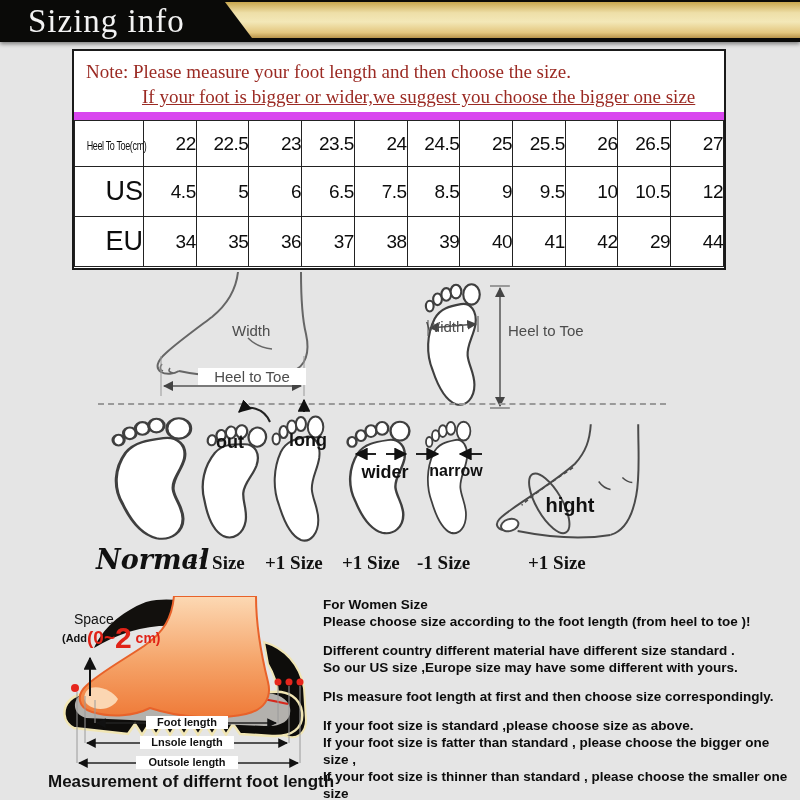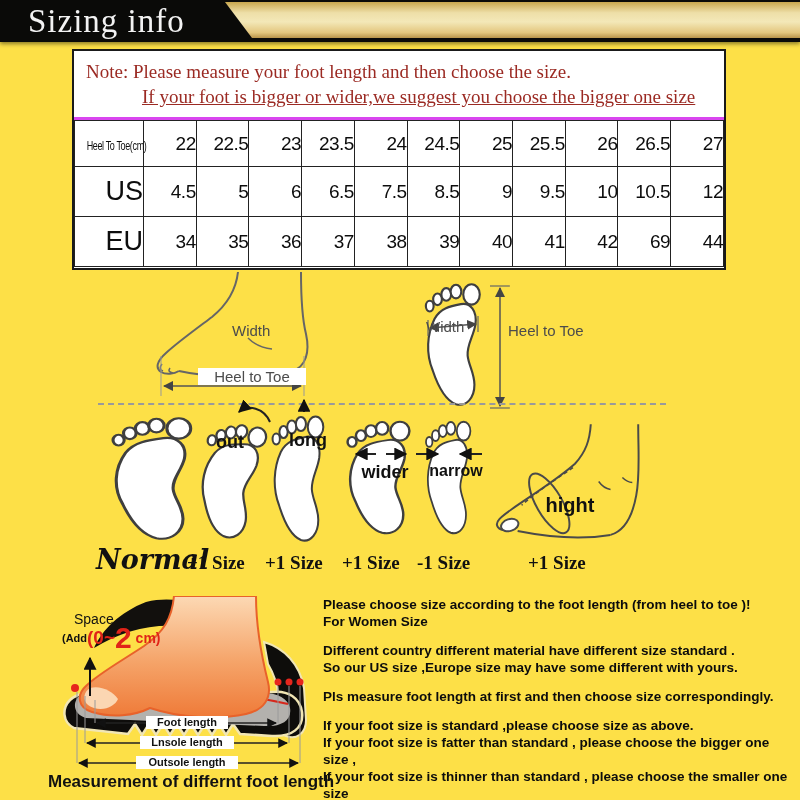--- a/index.html
+++ b/index.html
@@ -1,32 +1,32 @@
 <!DOCTYPE html>
 <html><head>
 <meta charset="utf-8">
 <style>
   html,body{margin:0;padding:0;background:#fff;}
-  .page{position:relative;width:800px;height:800px;background:#fde047;overflow:hidden;
+  .page{position:relative;width:800px;height:800px;background:#e5e5e5;overflow:hidden;
         font-family:"Liberation Sans",sans-serif;}
   .abs{position:absolute;}
 
   
   .header{position:absolute;left:0;top:0;width:800px;height:42px;background:#0a0a08;
           box-shadow:0 2px 4px rgba(0,0,0,.45);}
   .gold{position:absolute;left:222px;top:2px;width:578px;height:36px;
         background:linear-gradient(180deg,#c9a74e 0%,#eedfa8 30%,#f3e8b8 55%,#e3c67e 85%,#b8934a 100%);
         clip-path:polygon(3px 0,100% 0,100% 100%,30px 100%);}
   .title{position:absolute;left:28px;top:3px;font-family:"Liberation Serif",serif;
          font-size:33px;color:#f2f2f2;letter-spacing:1px;}
 
   
   .size-box{position:absolute;left:72px;top:49px;width:654px;height:221px;
             border:2px solid #1a1a1a;background:#fff;box-sizing:border-box;}
-  .note{height:69px;border-bottom:3px solid #d946ef;box-sizing:border-box;
+  .note{height:69px;border-bottom:8px solid #d946ef;box-sizing:border-box;
         font-family:"Liberation Serif",serif;color:#9b2a23;font-size:19px;line-height:25px;
         padding:8px 0 0 12px;}
   .note .l2{padding-left:56px;text-decoration:underline;}
   table.sizes{width:100%;height:146px;border-collapse:collapse;table-layout:fixed;}
   .sizes td{border:1px solid #222;text-align:right;vertical-align:middle;
             font-size:19px;color:#0d0d0d;letter-spacing:-.5px;padding:0;}
   .sizes td.rowlab{width:68px;}
   .sizes tr.r0{height:46px;} .sizes tr.r1{height:50px;} .sizes tr.r2{height:50px;}
   .cmlab{display:inline-block;transform:scaleX(.72);white-space:nowrap;font-size:12.5px;letter-spacing:-.5px;}
   .useu{font-size:27px !important;letter-spacing:0 !important;}
@@ -133,21 +133,21 @@
         <td class="rowlab useu">EU</td>
         <td>34</td>
         <td>35</td>
         <td>36</td>
         <td>37</td>
         <td>38</td>
         <td>39</td>
         <td>40</td>
         <td>41</td>
         <td>42</td>
-        <td>69</td>
+        <td>29</td>
         <td>44</td>
       </tr>
     </tbody>
       </table>
   </div>
 
   <svg class="abs" style="left:152px;top:272px" width="178" height="132" viewBox="0 0 178 132">
     <g fill="none" stroke="#666" stroke-width="2">
       <path d="M86 0 C84 18 76 32 60 45 C44 57 26 70 14 81 C5 89 3 96 9 100 C14 103 22 102 27 99"></path>
       <path d="M10 92 q-4 5 1 7 M18 96 q-3 4 3 5" stroke-width="1.5"></path>
@@ -276,22 +276,22 @@
   </svg>
   <span class="space-label">Space</span>
   <div class="add-line">
     <span class="addp">(Add</span><span class="rng">(0~</span><span class="rngbig">2</span><span class="rngcm"> cm)</span>
   </div>
   <span class="mlabel" style="left:146px;top:716px;width:82px">Foot length</span>
   <span class="mlabel" style="left:140px;top:736px;width:94px">Lnsole length</span>
   <span class="mlabel" style="left:136px;top:756px;width:102px">Outsole length</span>
 
   <div class="info">
+    <p>For Women Size</p>
     <p>Please choose size according to the foot length (from heel to toe )!</p>
-    <p>For Women Size</p>
     <p class="gap">Different country different material have different size standard .</p>
     <p>So our US size ,Europe size may have some different with yours.</p>
     <p class="gap">Pls measure foot length at first and then choose size correspondingly.</p>
     <p class="gap">If your foot size is standard ,please choose size as above.</p>
     <p>If your foot size is fatter than standard , please choose the bigger one size ,</p>
     <p>If your foot size is thinner than standard , please choose the smaller one size</p>
   </div>
 
   <span class="caption">Measurement of differnt foot length</span>
 

